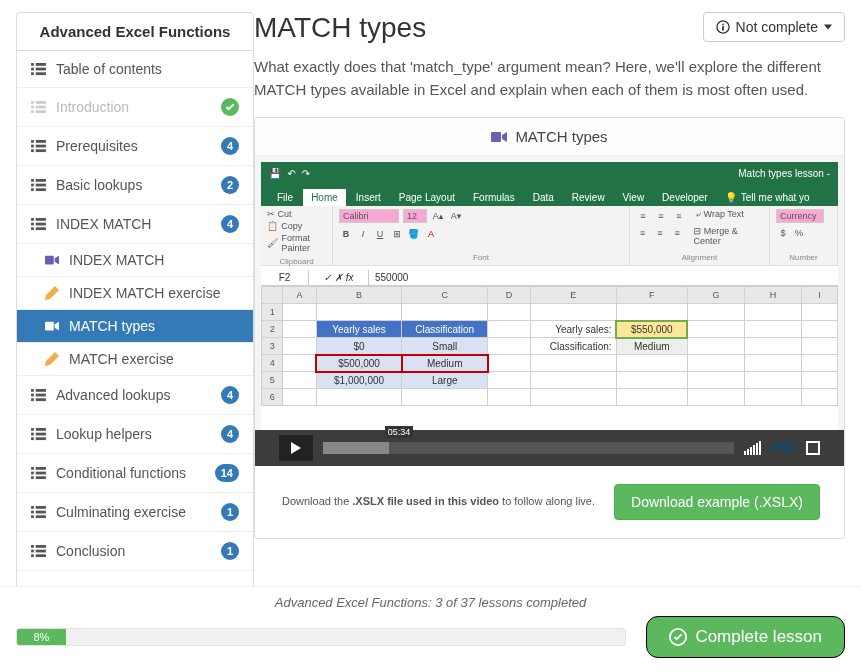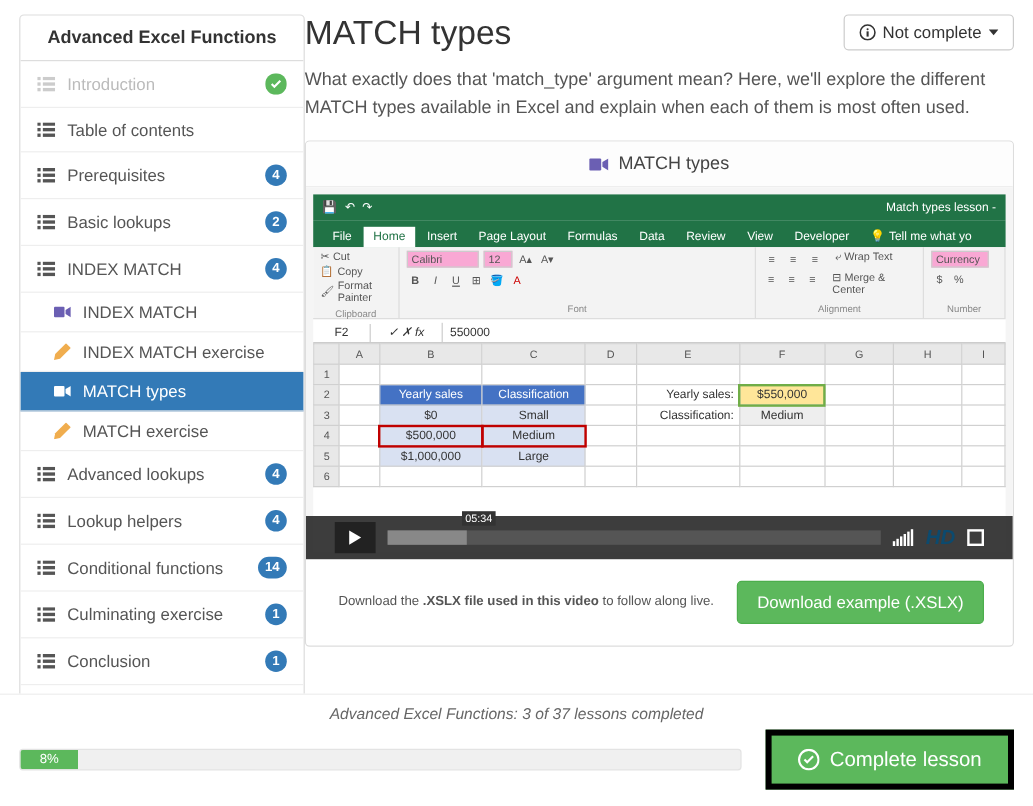--- a/index.html
+++ b/index.html
@@ -90,57 +90,57 @@
   .download-text { flex: 1; color: #555; font-size: 11px; line-height: 1.4; text-align: center; }
   .download-btn { background: #5cb85c; color: #fff; border: 1px solid #4cae4c; border-radius: 4px; padding: 9px 16px; font-size: 14px; cursor: pointer; }
   
   
   .footer { position: absolute; bottom: 0; left: 0; right: 0; border-top: 1px solid #eee; padding: 8px 16px 14px 16px; background: #fff; }
   .progress-label { text-align: center; font-style: italic; color: #666; font-size: 13px; margin-bottom: 6px; }
   .footer-row { display: flex; align-items: center; gap: 20px; }
   .progress-wrap { flex: 1; display: flex; align-items: center; }
   .progress-bar-outer { flex: 1; height: 18px; background: #f0f0f0; border-radius: 3px; border: 1px solid #e3e3e3; overflow: hidden; position: relative; }
   .progress-bar-fill { height: 100%; background: #5cb85c; color: #fff; font-size: 11px; display: flex; align-items: center; justify-content: center; width: 8%; min-width: 28px; }
-  .complete-btn { background: #5cb85c; color: #fff; border: 5px solid #000000; border-radius: 0; padding: 10px 22px; font-size: 17px; cursor: pointer; display: inline-flex; align-items: center; gap: 8px; }
+  .complete-btn { background: #5cb85c; color: #fff; border: 1px solid #000000; border-radius: 12px; padding: 10px 22px; font-size: 17px; cursor: pointer; display: inline-flex; align-items: center; gap: 8px; }
   .complete-btn svg { width: 18px; height: 18px; }
 </style>
 </head>
 <body>
 
 <div class="container">
 
   <div class="sidebar">
     <div class="sidebar-header">Advanced Excel Functions</div>
 
+    <div class="nav-item">
+      <svg class="nav-icon" viewBox="0 0 16 14" fill="currentColor">
+          <rect x="0" y="0" width="3" height="3"></rect>
+          <rect x="5" y="0" width="11" height="3"></rect>
+          <rect x="0" y="5" width="3" height="3"></rect>
+          <rect x="5" y="5" width="11" height="3"></rect>
+          <rect x="0" y="10" width="3" height="3"></rect>
+          <rect x="5" y="10" width="11" height="3"></rect>
+        </svg>
+      <span class="label">Table of contents</span>
+    </div>
+
     <div class="nav-item muted">
       <svg class="nav-icon" viewBox="0 0 16 14" fill="currentColor">
           <rect x="0" y="0" width="3" height="3"></rect>
           <rect x="5" y="0" width="11" height="3"></rect>
           <rect x="0" y="5" width="3" height="3"></rect>
           <rect x="5" y="5" width="11" height="3"></rect>
           <rect x="0" y="10" width="3" height="3"></rect>
           <rect x="5" y="10" width="11" height="3"></rect>
         </svg>
       <span class="label">Introduction</span>
       <svg class="check-icon" viewBox="0 0 20 20" fill="currentColor">
           <circle cx="10" cy="10" r="10"></circle>
           <path d="M6 10l2.5 2.5L14 7" stroke="#fff" stroke-width="2" fill="none"></path>
         </svg>
-    </div>
-
-    <div class="nav-item">
-      <svg class="nav-icon" viewBox="0 0 16 14" fill="currentColor">
-          <rect x="0" y="0" width="3" height="3"></rect>
-          <rect x="5" y="0" width="11" height="3"></rect>
-          <rect x="0" y="5" width="3" height="3"></rect>
-          <rect x="5" y="5" width="11" height="3"></rect>
-          <rect x="0" y="10" width="3" height="3"></rect>
-          <rect x="5" y="10" width="11" height="3"></rect>
-        </svg>
-      <span class="label">Table of contents</span>
     </div>
 
     <div class="nav-item">
       <svg class="nav-icon" viewBox="0 0 16 14" fill="currentColor">
           <rect x="0" y="0" width="3" height="3"></rect>
           <rect x="5" y="0" width="11" height="3"></rect>
           <rect x="0" y="5" width="3" height="3"></rect>
           <rect x="5" y="5" width="11" height="3"></rect>
           <rect x="0" y="10" width="3" height="3"></rect>
           <rect x="5" y="10" width="11" height="3"></rect>

